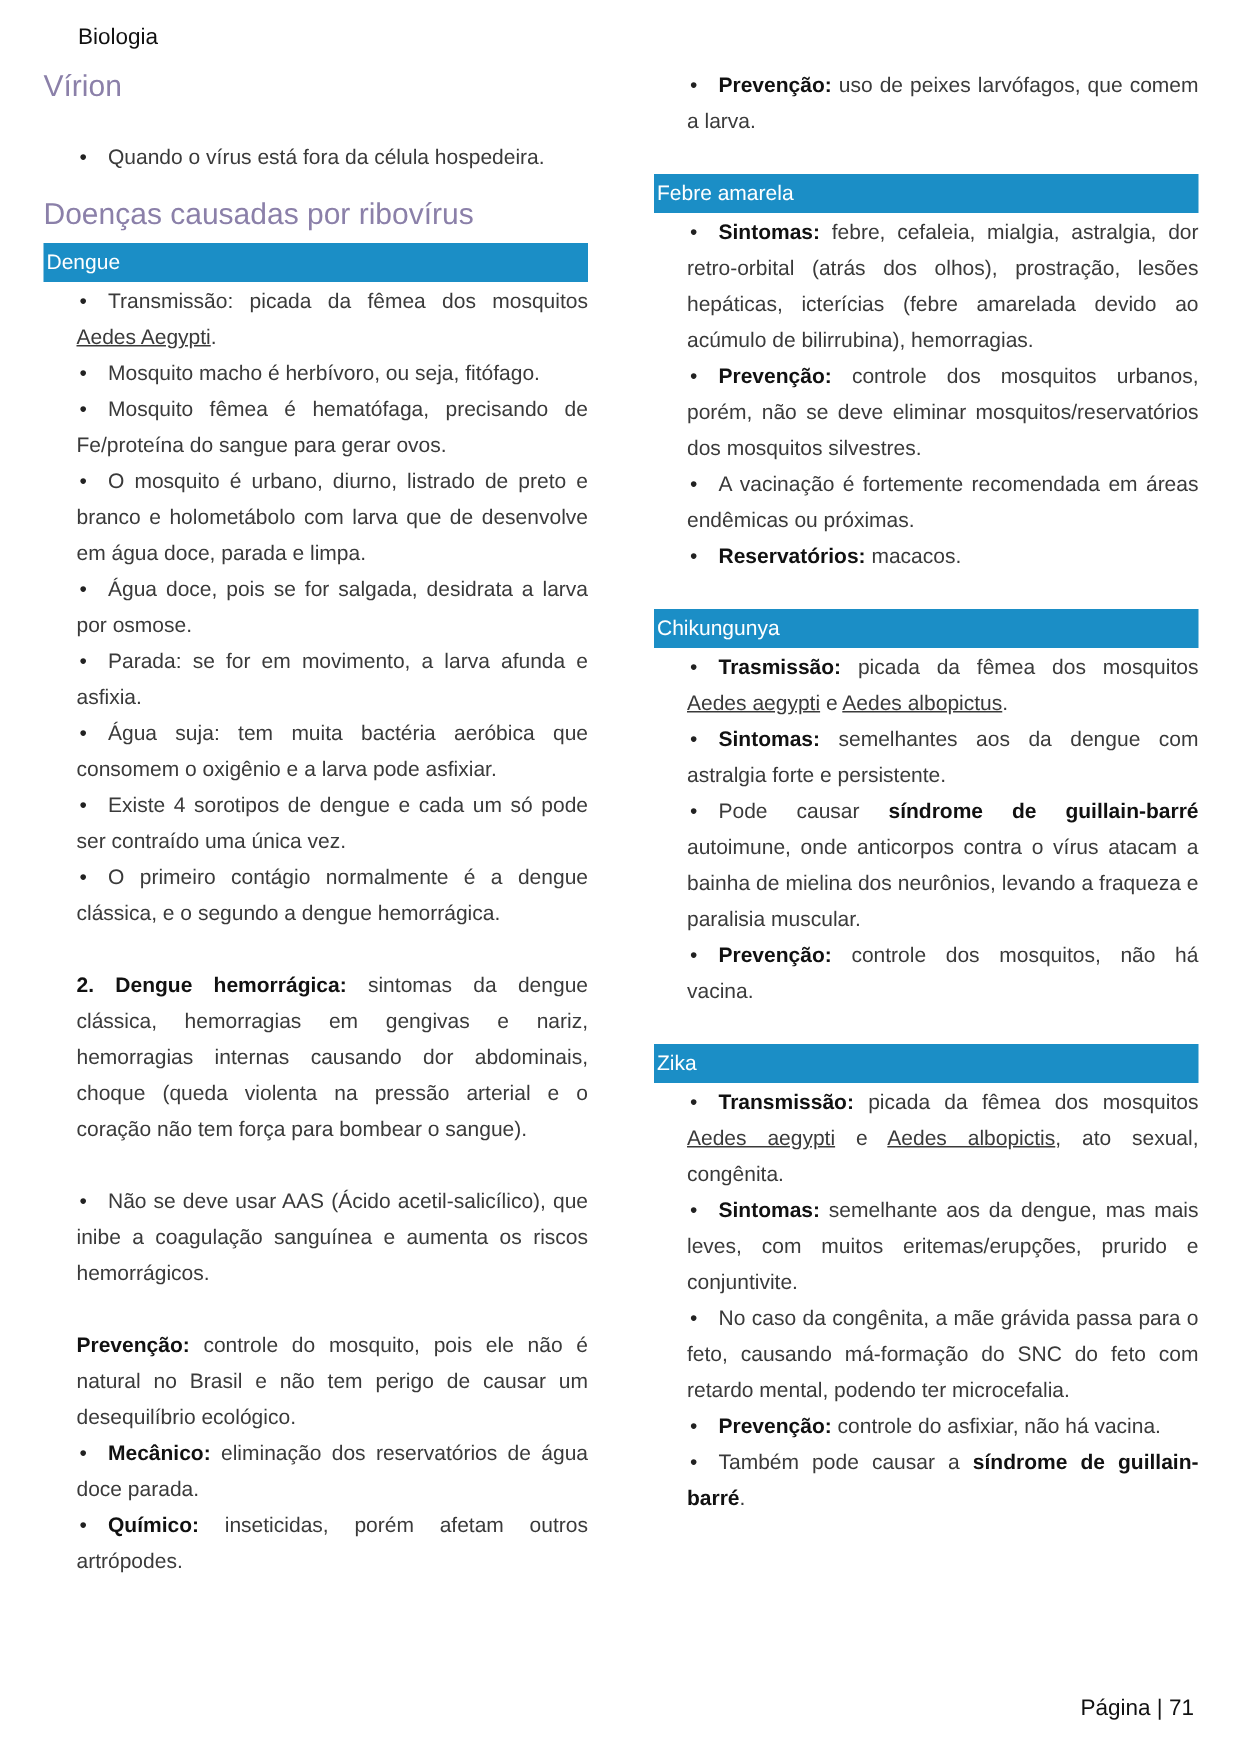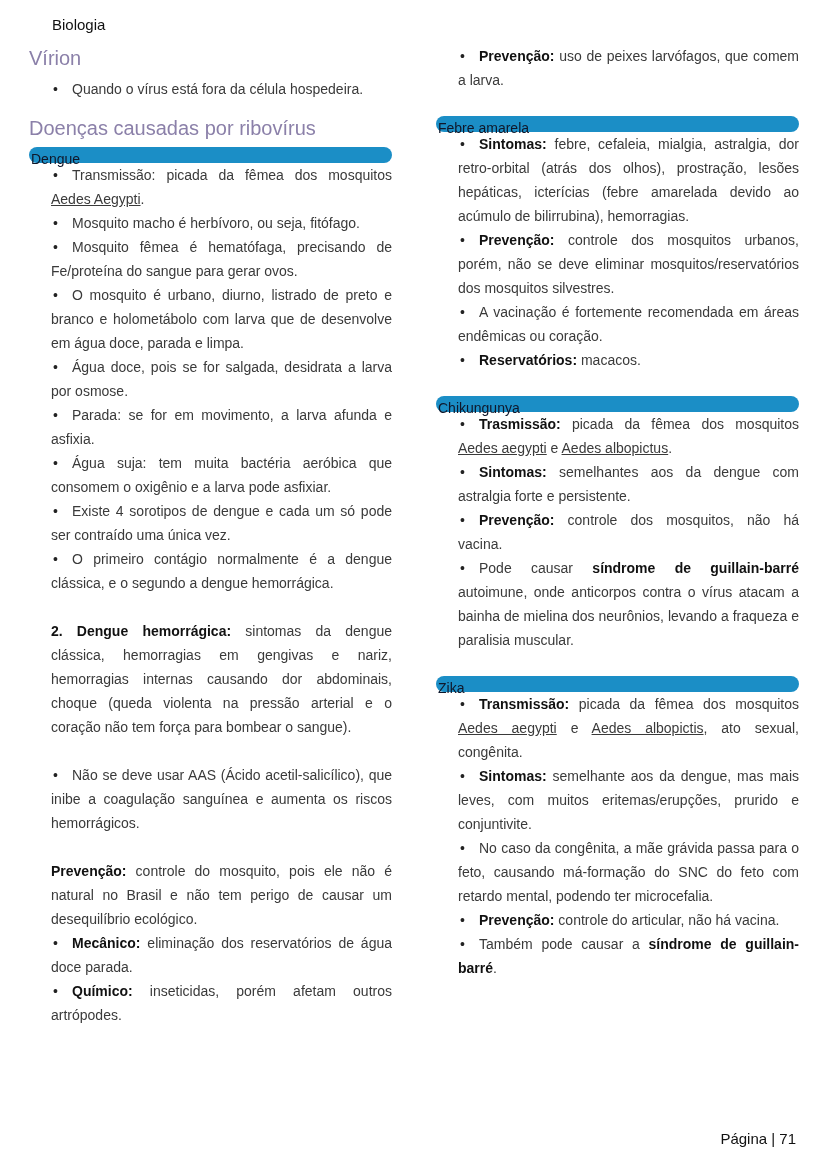--- a/index.html
+++ b/index.html
@@ -3,38 +3,38 @@
 <meta charset="utf-8">
 <style>
   html, body { margin:0; padding:0; background:#ffffff; }
   body { width:828px; height:1171px; position:relative; overflow:hidden;
          font-family:"Liberation Sans", sans-serif; color:#3a3a3a; }
   .header-label { position:absolute; left:52px; top:16px; font-size:15px; color:#111; }
   .col { position:absolute; top:12px; width:363px; }
   .col.left { left:29px; }
   .col.right { left:436px; }
   .h1 { font-size:20px; color:#8b80a9; font-weight:normal; margin:0; line-height:26px; }
-  .banner { background:#1b8ec6; color:#0f172a; font-size:14px; height:16px; line-height:24px;
-            padding-left:2px; margin:0;border-radius:11px; }
+  .banner { background:#1b8ec6; color:#ffffff; font-size:14px; height:26px; line-height:24px;
+            padding-left:2px; margin:0; }
   .para { font-size:14px; line-height:24px; text-align:justify; margin:0 0 0 22px; }
   .para b { color:#111; font-weight:bold; }
   .bullet::before { content:"•"; display:inline-block; width:19px; padding-left:2px; color:#222; }
   u { text-decoration:underline; }
   .gap { height:24px; }
   .footer { position:absolute; right:32px; top:1130px; font-size:15px; color:#111; }
 </style>
 </head>
 <body>
 
 <div class="header-label">Biologia</div>
 
 <div class="col left">
   <div style="height:33px"></div>
   <h1 class="h1">Vírion</h1>
-  <p class="para bullet" style="margin-top:6px">Quando o vírus está fora da célula hospedeira.</p>
+  <p class="para bullet" style="margin-top:21px">Quando o vírus está fora da célula hospedeira.</p>
   <div style="height:14px"></div>
   <h1 class="h1">Doenças causadas por ribovírus</h1>
   <div style="height:6px"></div>
   <div class="banner">Dengue</div>
   <div style="margin-left:22px">
     <p class="para bullet" style="margin-left:0"><span>Transmissão: picada da fêmea dos mosquitos </span><u>Aedes Aegypti</u><span>.</span></p>
     <p class="para bullet" style="margin-left:0">Mosquito macho é herbívoro, ou seja, fitófago.</p>
     <p class="para bullet" style="margin-left:0">Mosquito fêmea é hematófaga, precisando de Fe/proteína do sangue para gerar ovos.</p>
     <p class="para bullet" style="margin-left:0">O mosquito é urbano, diurno, listrado de preto e branco e holometábolo com larva que de desenvolve em água doce, parada e limpa.</p>
     <p class="para bullet" style="margin-left:0">Água doce, pois se for salgada, desidrata a larva por osmose.</p>
@@ -54,34 +54,34 @@
 </div>
 
 <div class="col right">
   <div style="height:32px"></div>
   <p class="para bullet"><b>Prevenção:</b><span> uso de peixes larvófagos, que comem a larva.</span></p>
   <div style="height:24px"></div>
 
   <div class="banner">Febre amarela</div>
   <p class="para bullet"><b>Sintomas:</b><span> febre, cefaleia, mialgia, astralgia, dor retro-orbital (atrás dos olhos), prostração, lesões hepáticas, icterícias (febre amarelada devido ao acúmulo de bilirrubina), hemorragias.</span></p>
   <p class="para bullet"><b>Prevenção:</b><span> controle dos mosquitos urbanos, porém, não se deve eliminar mosquitos/reservatórios dos mosquitos silvestres.</span></p>
-  <p class="para bullet">A vacinação é fortemente recomendada em áreas endêmicas ou coração.</p>
+  <p class="para bullet">A vacinação é fortemente recomendada em áreas endêmicas ou próximas.</p>
   <p class="para bullet"><b>Reservatórios:</b><span> macacos.</span></p>
   <div style="height:24px"></div>
 
   <div class="banner">Chikungunya</div>
   <p class="para bullet"><b>Trasmissão:</b><span> picada da fêmea dos mosquitos </span><u>Aedes aegypti</u><span> e </span><u>Aedes albopictus</u><span>.</span></p>
   <p class="para bullet"><b>Sintomas:</b><span> semelhantes aos da dengue com astralgia forte e persistente.</span></p>
+  <p class="para bullet"><span>Pode causar </span><b>síndrome de guillain-barré</b><span> autoimune, onde anticorpos contra o vírus atacam a bainha de mielina dos neurônios, levando a fraqueza e paralisia muscular.</span></p>
   <p class="para bullet"><b>Prevenção:</b><span> controle dos mosquitos, não há vacina.</span></p>
-  <p class="para bullet"><span>Pode causar </span><b>síndrome de guillain-barré</b><span> autoimune, onde anticorpos contra o vírus atacam a bainha de mielina dos neurônios, levando a fraqueza e paralisia muscular.</span></p>
   <div style="height:24px"></div>
 
   <div class="banner">Zika</div>
   <p class="para bullet"><b>Transmissão:</b><span> picada da fêmea dos mosquitos </span><u>Aedes aegypti</u><span> e </span><u>Aedes albopictis</u><span>, ato sexual, congênita.</span></p>
   <p class="para bullet"><b>Sintomas:</b><span> semelhante aos da dengue, mas mais leves, com muitos eritemas/erupções, prurido e conjuntivite.</span></p>
   <p class="para bullet">No caso da congênita, a mãe grávida passa para o feto, causando má-formação do SNC do feto com retardo mental, podendo ter microcefalia.</p>
-  <p class="para bullet"><b>Prevenção:</b><span> controle do articular, não há vacina.</span></p>
+  <p class="para bullet"><b>Prevenção:</b><span> controle do asfixiar, não há vacina.</span></p>
   <p class="para bullet"><span>Também pode causar a  </span><b>síndrome de guillain-barré</b><span>.</span></p>
   <div style="height:24px"></div>
 
 </div>
 
 <div class="footer">Página | 71</div>
 
 </body></html>

